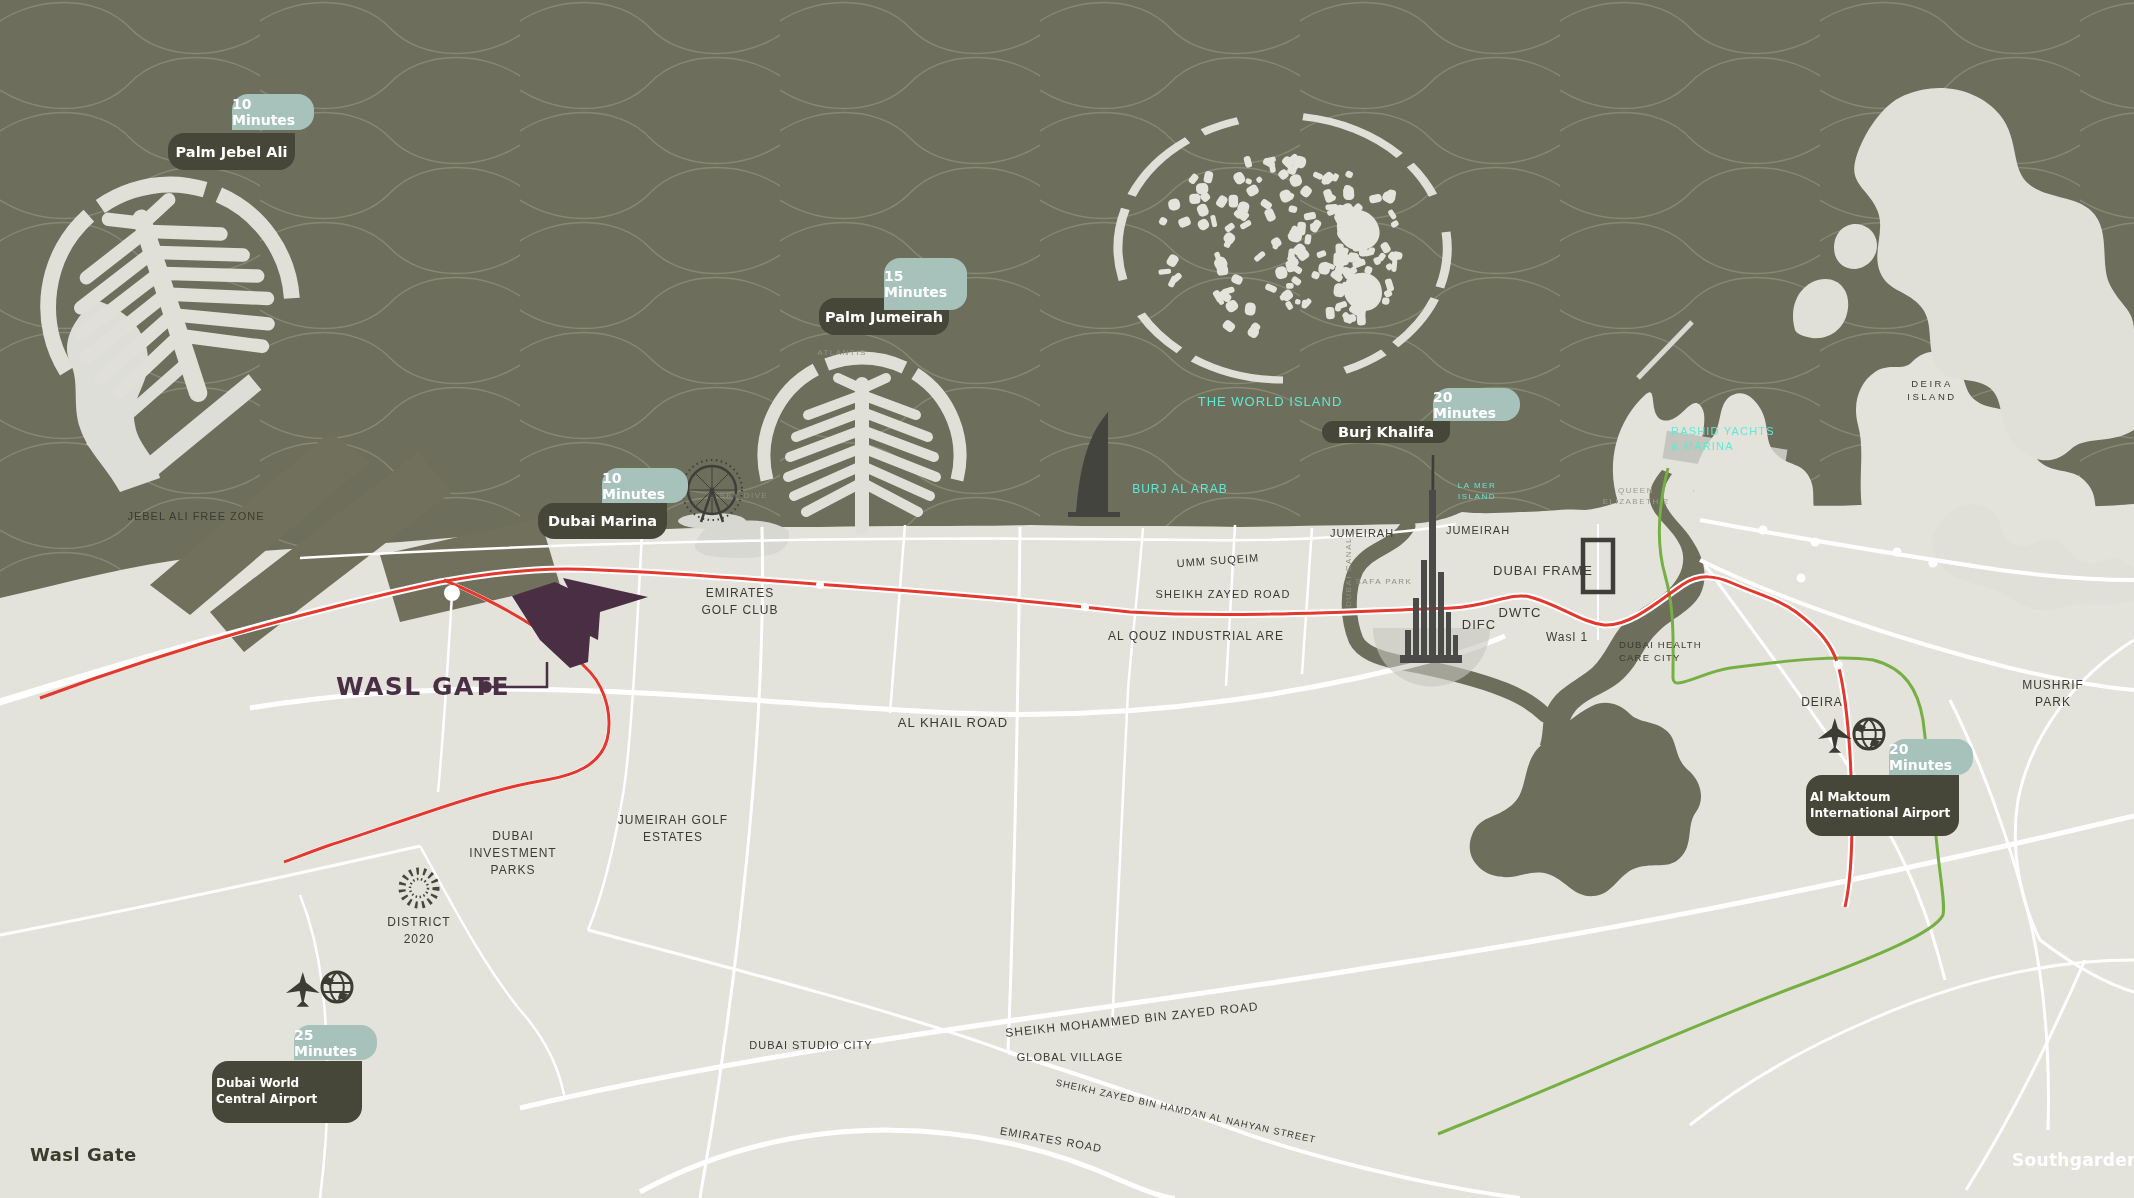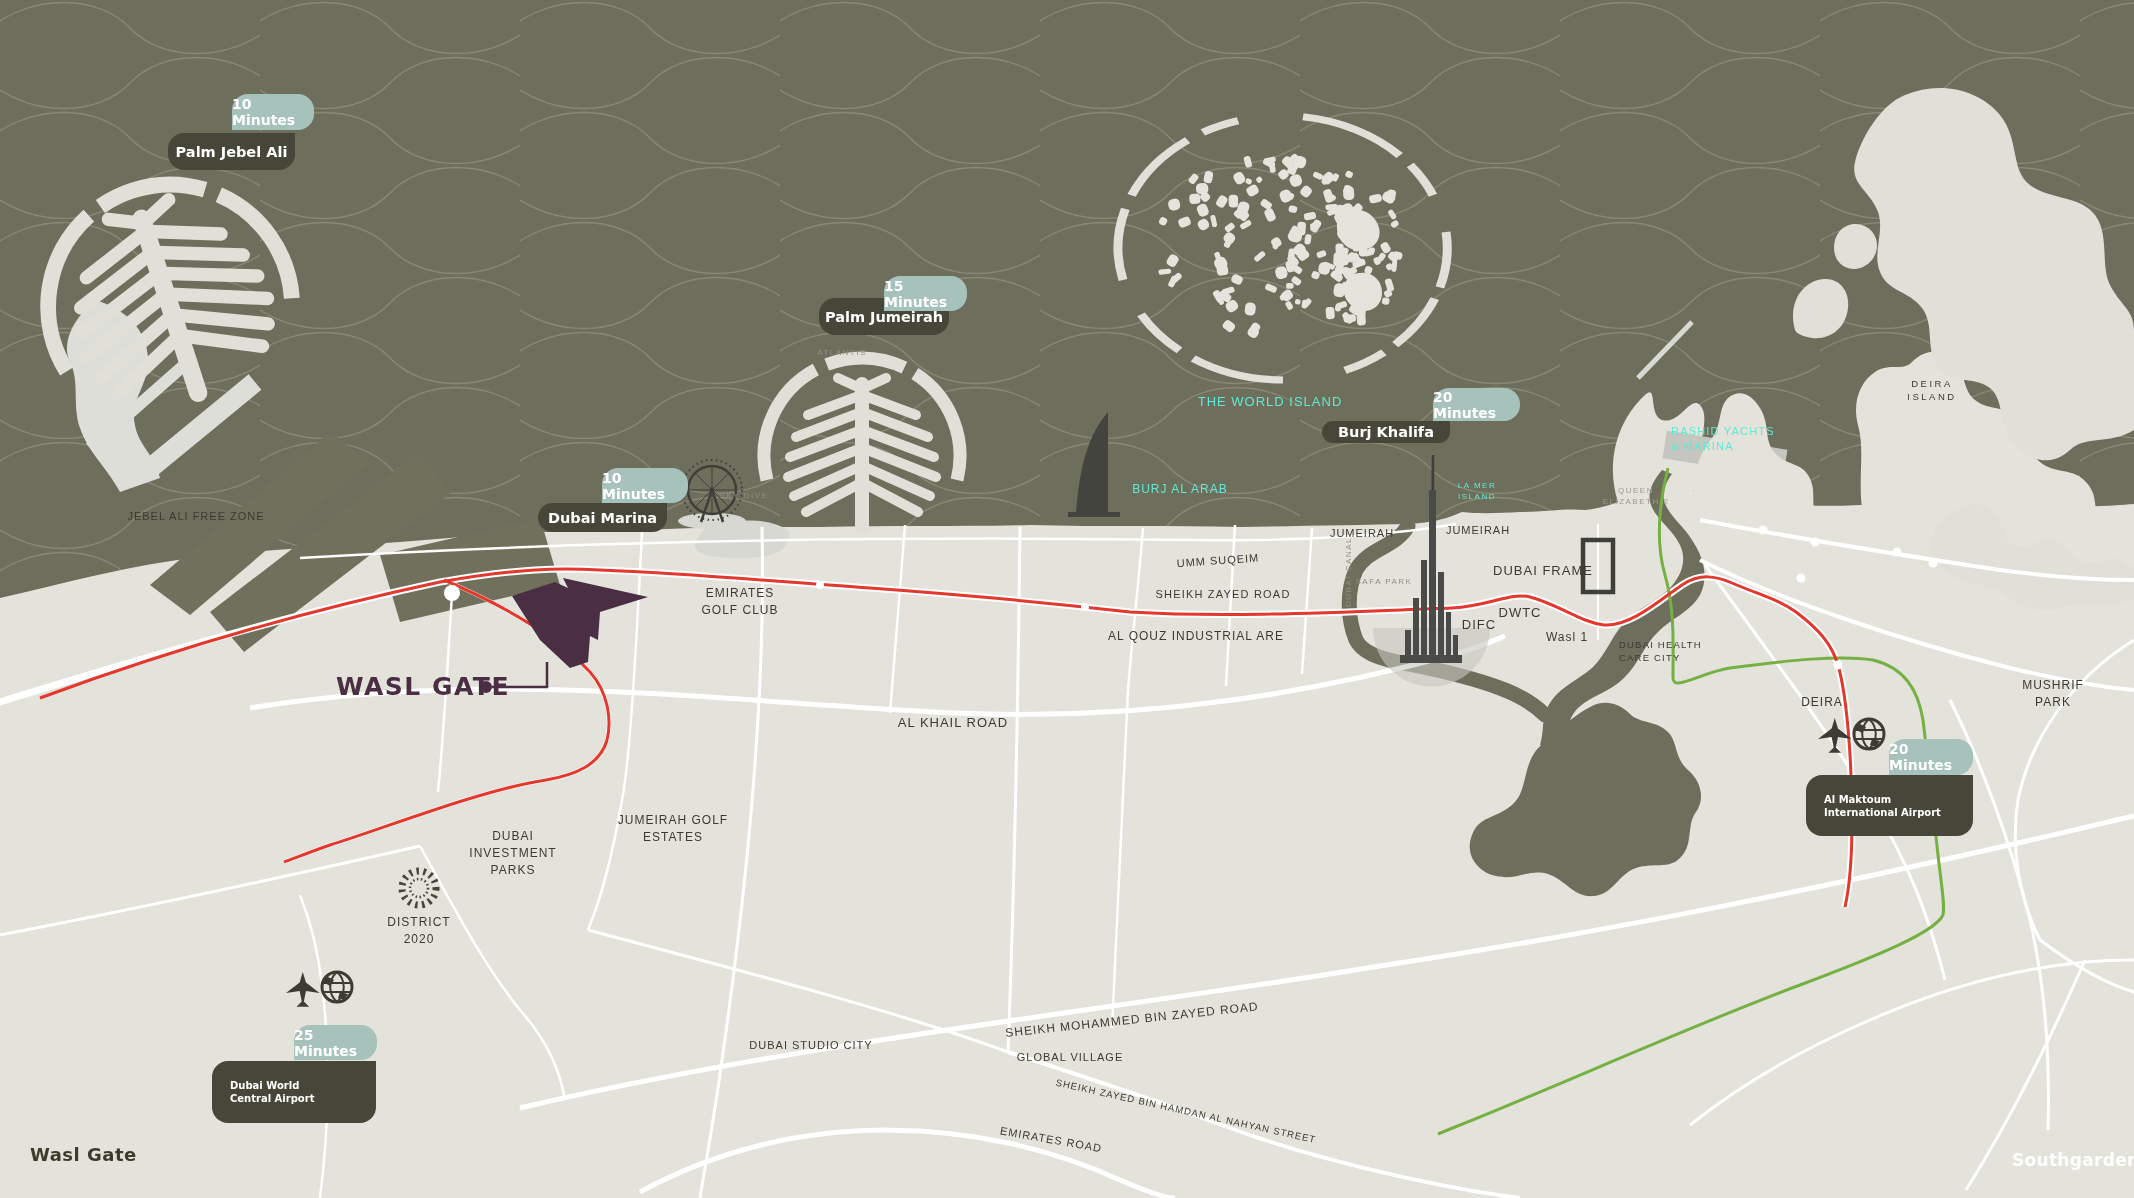--- a/index.html
+++ b/index.html
@@ -16,22 +16,22 @@
   .fs9{font-size:9.5px;letter-spacing:1.2px;}
   .fs11{font-size:11px;}
   .fs12{font-size:12px;}
   .fs13{font-size:13px;}
   .fs14{font-size:11px;letter-spacing:1.2px;}
   
   .badge{position:absolute;display:flex;align-items:center;justify-content:center;
          font-weight:bold;color:#ffffff;font-family:"DejaVu Sans","Liberation Sans",sans-serif;}
   .badge.time{background:#a6c2bb;border-radius:16px 16px 16px 0;font-size:14px;z-index:6;}
   .badge.place{background:#474739;border-radius:16px 0 16px 16px;font-size:14.5px;z-index:5;}
-  .badge.place.two{justify-content:flex-start;padding-left:18px;text-align:left;
-                   font-size:10px;line-height:1.3;white-space:pre-line;}
+  .badge.place.two{justify-content:flex-start;padding-left:4px;text-align:left;
+                   font-size:12px;line-height:1.3;white-space:pre-line;}
   
   #wasl-gate-label{position:absolute;left:336px;top:672px;color:#4a2e44;
                    font-size:25px;font-weight:bold;letter-spacing:1.5px;
                    font-family:"DejaVu Sans","Liberation Sans",sans-serif;}
   
   #legend{position:absolute;left:1843px;top:983px;width:226px;height:58px;background:#ffffff;
           display:flex;flex-direction:column;justify-content:center;gap:7px;z-index:7;}
   .legend-row{display:flex;align-items:center;justify-content:flex-end;gap:22px;padding-right:22px;}
   .legend-label{font-size:11px;letter-spacing:.6px;color:#45453a;}
   .legend-swatch{width:46px;height:3.5px;border-radius:2px;}
@@ -536,25 +536,25 @@
 <div class="mlabel fs12" style="left:1132px;top:1020px;transform:translate(-50%,-50%) rotate(-6deg)">SHEIKH MOHAMMED BIN ZAYED ROAD</div>
 <div class="mlabel fs11" style="left:1070px;top:1058px">GLOBAL VILLAGE</div>
 <div class="mlabel" style="left:1186px;top:1111px;font-size:9.5px;transform:translate(-50%,-50%) rotate(12.5deg)">SHEIKH ZAYED BIN HAMDAN AL NAHYAN STREET</div>
 <div class="mlabel fs11" style="left:1051px;top:1140px;transform:translate(-50%,-50%) rotate(10deg)">EMIRATES ROAD</div>
 
 <div id="wasl-gate-label">WASL GATE</div>
 
 <div class="badge time" style="left:232px;top:94px;width:82px;height:36px">10 Minutes</div>
 <div class="badge place" style="left:168px;top:133px;width:127px;height:37px">Palm Jebel Ali</div>
 
-<div class="badge time" style="left:884px;top:276px;width:83px;height:35px">15 Minutes</div>
+<div class="badge time" style="left:884px;top:258px;width:83px;height:52px">15 Minutes</div>
 <div class="badge place" style="left:819px;top:298px;width:130px;height:37px">Palm Jumeirah</div>
 
 <div class="badge time" style="left:602px;top:468px;width:86px;height:35px">10 Minutes</div>
-<div class="badge place" style="left:538px;top:503px;width:129px;height:29px">Dubai Marina</div>
+<div class="badge place" style="left:538px;top:503px;width:129px;height:36px">Dubai Marina</div>
 
 <div class="badge time" style="left:1433px;top:388px;width:87px;height:33px">20 Minutes</div>
 <div class="badge place" style="left:1322px;top:421px;width:128px;height:22px">Burj Khalifa</div>
 
 <div class="badge time" style="left:1889px;top:739px;width:84px;height:36px">20 Minutes</div>
 <div class="badge place two" style="left:1806px;top:775px;width:149px;height:61px">Al Maktoum
 International Airport</div>
 
 <div class="badge time" style="left:294px;top:1025px;width:83px;height:35px">25 Minutes</div>
 <div class="badge place two" style="left:212px;top:1061px;width:146px;height:62px">Dubai World

